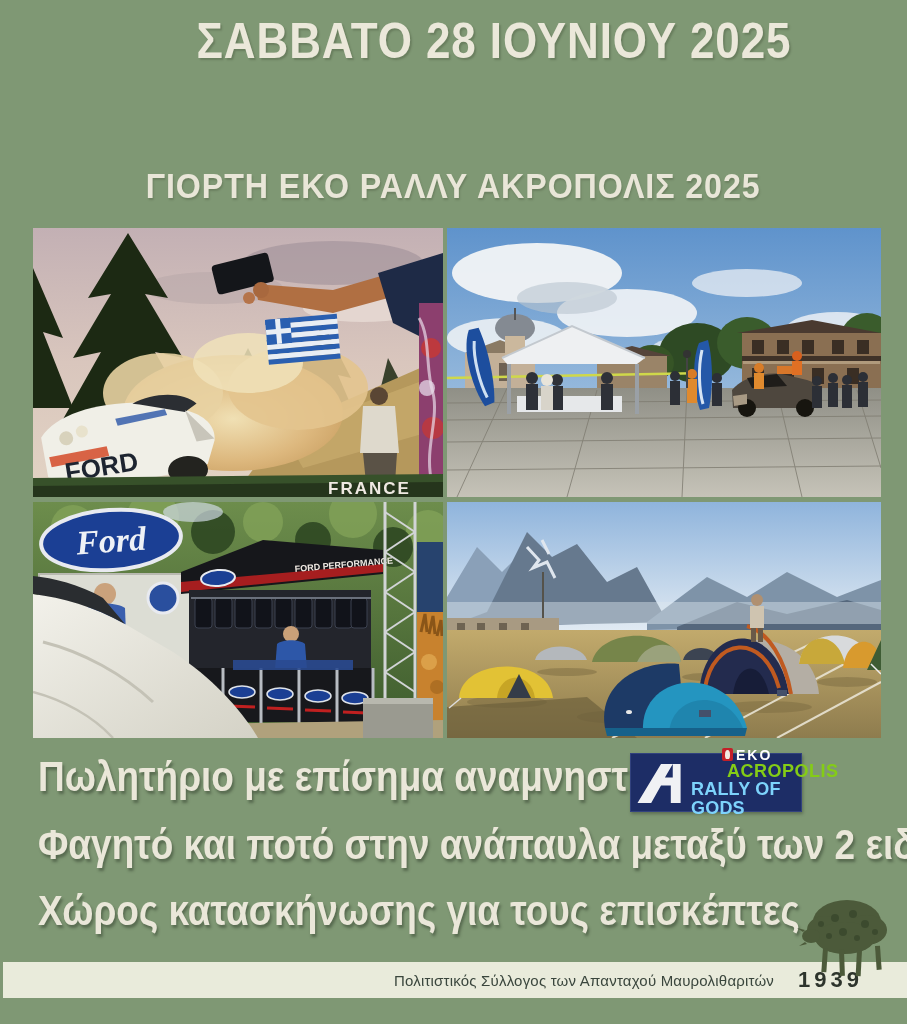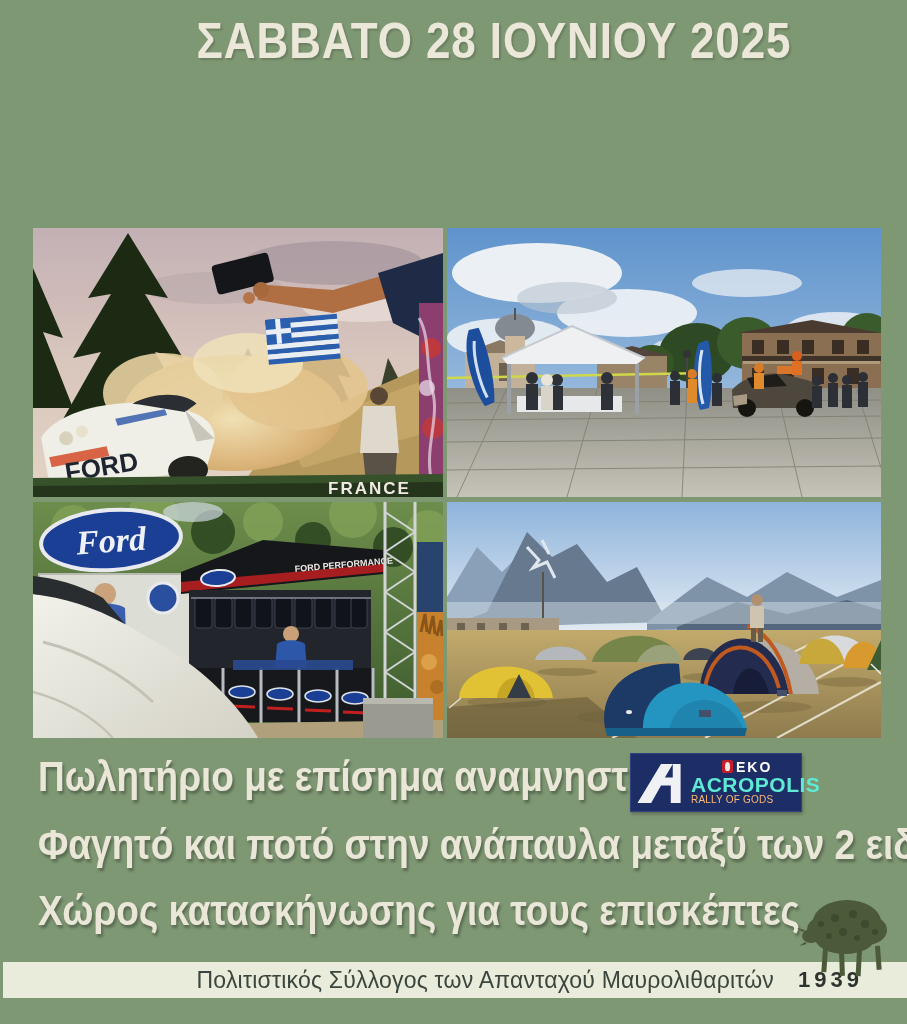--- a/index.html
+++ b/index.html
@@ -55,39 +55,42 @@
     background:#1d2d66;border:1px solid #32427e;box-sizing:border-box;
     display:flex;align-items:center;padding:4px 6px 4px 4px;gap:4px;
     box-shadow:1px 2px 3px rgba(40,50,35,0.4);
   }
   .rally-logo .swoosh{flex:0 0 52px;height:100%;}
   .rally-logo .txt{display:flex;flex-direction:column;justify-content:center;line-height:1.02;}
   .rally-logo .row-eko{display:flex;align-items:center;gap:3px;padding-left:31px;}
   .rally-logo .eko-flame{width:11px;height:13px;background:#c41f28;border-radius:2px;position:relative;}
   .rally-logo .eko-flame::after{content:"";position:absolute;left:3px;top:2px;width:5px;height:9px;border-radius:50% 50% 40% 40%;background:#f2e9e2;}
   .rally-logo .eko-word{color:#fff;font-weight:bold;font-size:14px;letter-spacing:2px;}
-  .rally-logo .l1{color:#5eead4;font-weight:bold;font-size:21px;letter-spacing:0.5px;}
-  .rally-logo .l2{color:#fdba74;font-weight:normal;font-size:10px;letter-spacing:0.2px;}
+  .rally-logo .l1{color:#84cc16;font-weight:bold;font-size:18px;letter-spacing:0.5px;margin-left:36px;}
+  .rally-logo .l2{color:#7dd3fc;font-weight:bold;font-size:18px;letter-spacing:0.2px;}
   
   .footer-strip{
     position:absolute;left:3px;right:0;top:962px;height:36px;background:#e9ebdb;
     display:flex;align-items:center;justify-content:flex-end;
     padding-right:44px;gap:24px;box-sizing:border-box;
   }
-  .footer-org{font-size:23px;color:#3a463d;letter-spacing:0.2px;}
+  .footer-org{font-size:15px;color:#3a463d;letter-spacing:0.2px;}
   .footer-year{font-size:22px;font-weight:bold;color:#2d342c;letter-spacing:4px;}
   .sheep{position:absolute;right:12px;top:890px;width:100px;height:90px;z-index:3;}
 </style>
 </head>
 <body>
 
 <div class="poster">
 
   <div class="title-line date-line">
     <span class="cond">ΣΑΒΒΑΤΟ 28 ΙΟΥΝΙΟΥ 2025</span>
+  </div>
+  <div class="title-line subtitle">
+    <span class="cond">ΓΙΟΡΤΗ ΕΚΟ ΡΑΛΛΥ ΑΚΡΟΠΟΛΙΣ 2025</span>
   </div>
 
   <div class="photo ph1">
     <svg width="410" height="269" viewBox="0 0 410 269">
       <defs>
         <linearGradient id="sky1" x1="0" y1="0" x2="0" y2="1">
           <stop offset="0" stop-color="#c3b0b4"></stop>
             <stop offset="0.5" stop-color="#d9c6bd"></stop>
             <stop offset="1" stop-color="#e3d4c4"></stop>
         </linearGradient>

